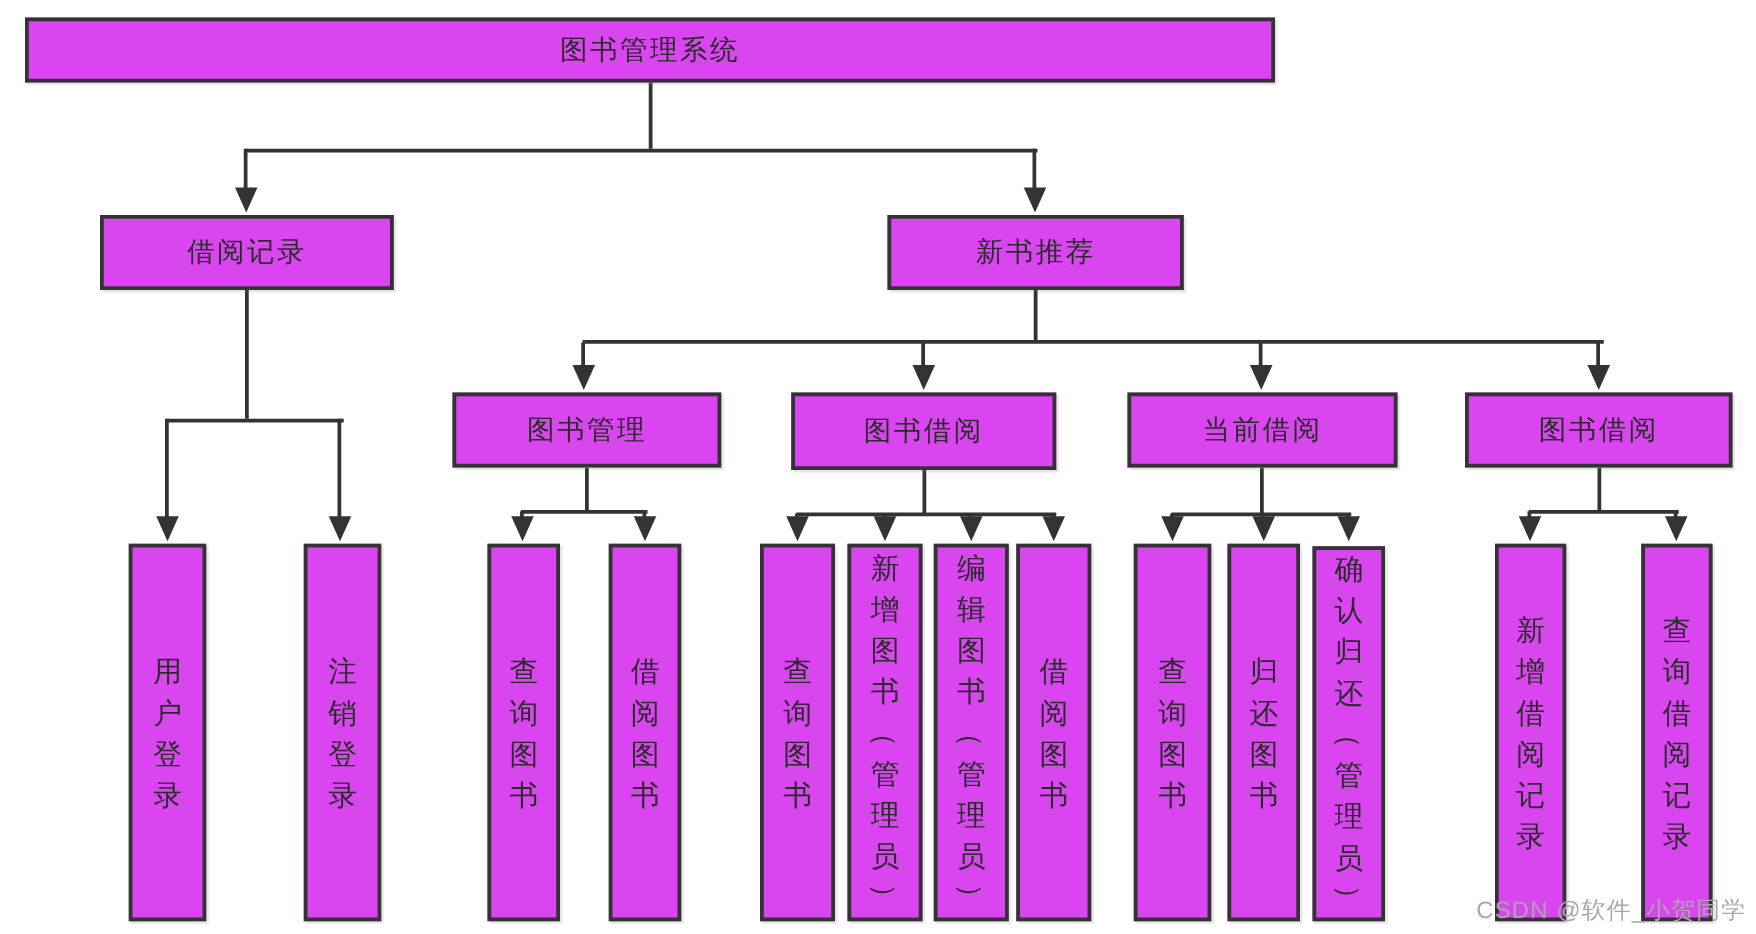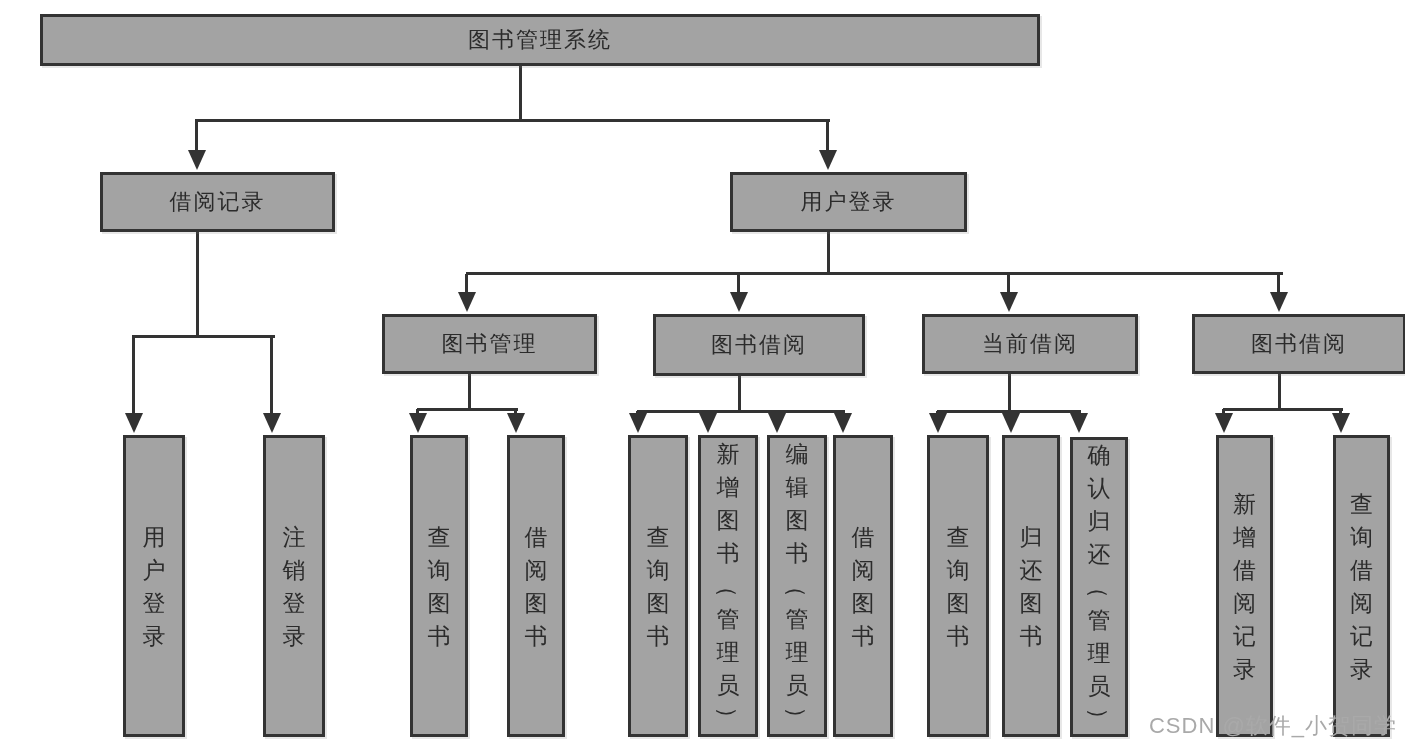--- a/index.html
+++ b/index.html
@@ -4,26 +4,25 @@
 <style>
   :root { --line:#333333; --text:#2b2b2b; --wm:#a9a9a9; }
   * { box-sizing: border-box; margin:0; padding:0; }
   html,body { background:#ffffff; }
   body { font-family:"Liberation Sans","DejaVu Sans",sans-serif; }
   .stage{
     position:relative; width:1405px; height:747px;
     background:#ffffff; overflow:hidden;
   }
   .node{
-    position:absolute; background:#a3a3a3;
+    position:absolute; background:#d946ef;
     border:3px solid var(--line);
     display:flex; align-items:center; justify-content:center;
     color:var(--text);
     box-shadow:2px 2px 0 rgba(120,120,120,0.18);
-    margin-left:20px;
   }
   .node .hlabel{
     font-size:22px; letter-spacing:2px; white-space:nowrap;
   }
   .node .vlabel{
     display:flex; flex-direction:column; align-items:center;
     justify-content:center; gap:9px;
   }
   .node .vlabel .ch{
     font-size:23px; line-height:24px; width:24px; text-align:center;
@@ -33,21 +32,21 @@
   }
   .cline{ position:absolute; background:var(--line); }
   .arrowhead{
     position:absolute; width:0; height:0;
     border-left:9px solid transparent;
     border-right:9px solid transparent;
     border-top:20px solid var(--line);
   }
   .watermark{
     position:absolute; right:8px; bottom:6px;
-    font-size:22px; color:var(--wm); letter-spacing:1px;
+    font-size:19px; color:var(--wm); letter-spacing:1px;
     white-space:nowrap;
   }
 </style>
 </head>
 <body>
 
 <div class="stage">
   <div id="connector-layer">
       <div class="cline" style="left: 519px; top: 66px; width: 3px; height: 53px;"></div>
       <div class="cline" style="left: 196px; top: 119px; width: 634px; height: 3px;"></div>
@@ -103,21 +102,21 @@
       <div class="arrowhead" style="left: 1332px; top: 413px;"></div>
     </div>
   <div id="node-layer">
       <div class="node" style="left: 20px; top: 14px; width: 1000px; height: 52px;">
         <span class="hlabel">图书管理系统</span>
       </div>
       <div class="node" style="left: 80px; top: 172px; width: 235px; height: 60px;">
         <span class="hlabel">借阅记录</span>
       </div>
       <div class="node" style="left: 710px; top: 172px; width: 237px; height: 60px;">
-        <span class="hlabel">用户登录</span>
+        <span class="hlabel">新书推荐</span>
       </div>
       <div class="node" style="left: 362px; top: 314px; width: 215px; height: 60px;">
         <span class="hlabel">图书管理</span>
       </div>
       <div class="node" style="left: 633px; top: 314px; width: 212px; height: 62px;">
         <span class="hlabel">图书借阅</span>
       </div>
       <div class="node" style="left: 902px; top: 314px; width: 216px; height: 60px;">
         <span class="hlabel">当前借阅</span>
       </div>

